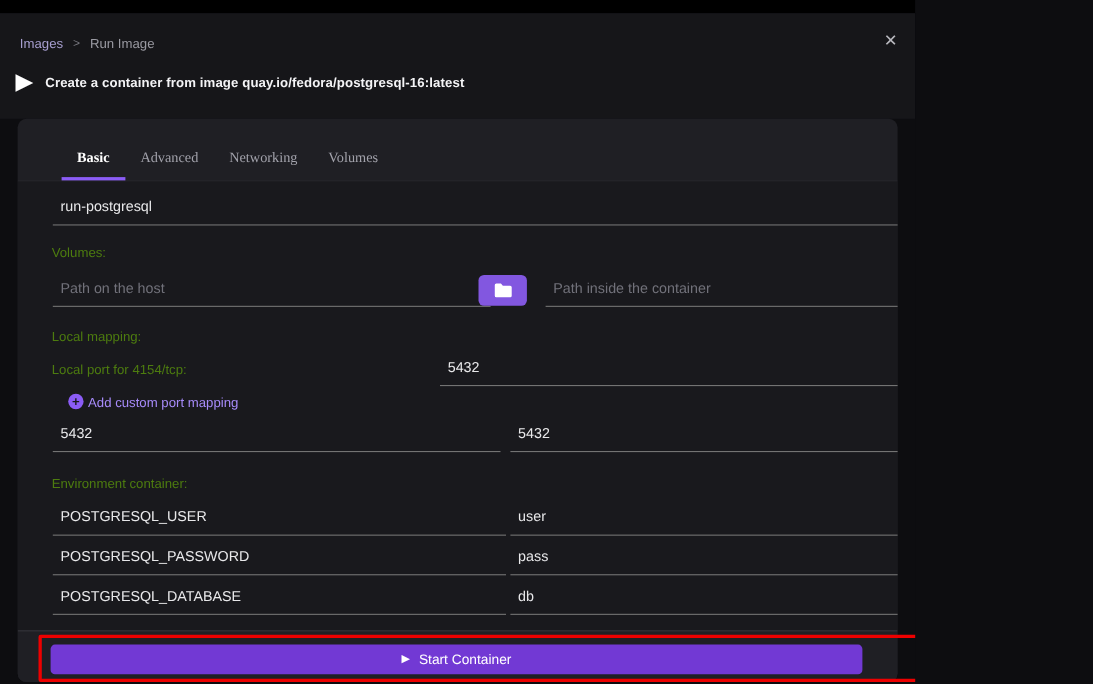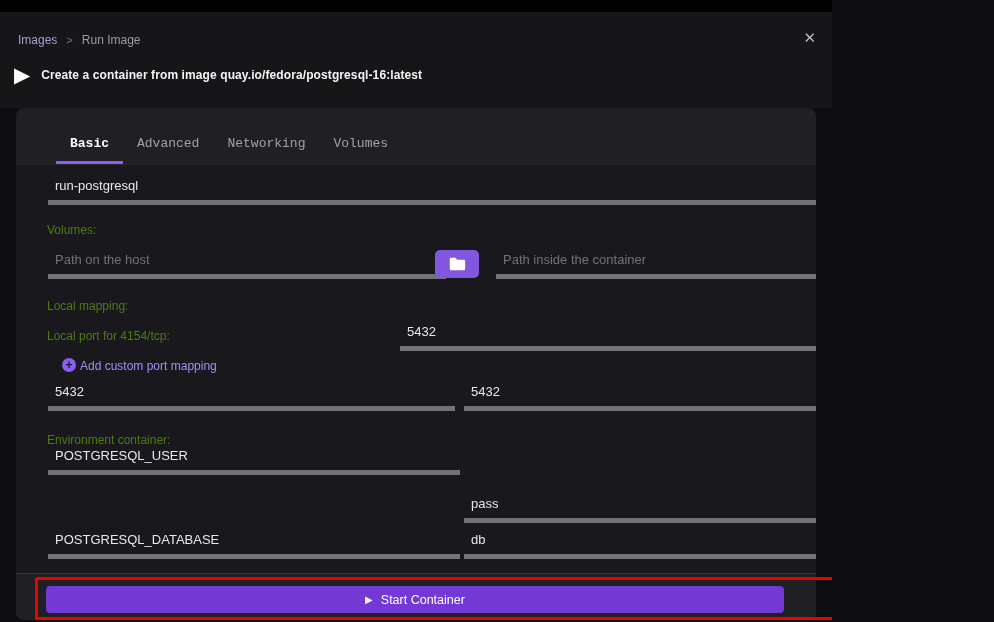--- a/index.html
+++ b/index.html
@@ -15,26 +15,26 @@
   .crumb-sep { color:#7a7a82; font-size:11px; }
   .crumb-current { color:#9a9aa2; }
   .close-btn { position:absolute; right:16px; top:18px; background:none; border:none; color:#b9b9bf; font-size:15px; cursor:pointer; line-height:1; }
   .title-row { position:absolute; left:14px; top:52px; display:flex; align-items:center; gap:11px; }
   .play-icon-lg { color:#ffffff; font-size:21px; line-height:1; }
   .page-title { color:#f4f4f6; font-size:12px; font-weight:700; letter-spacing:0.1px; }
 
   .card { position:absolute; left:16px; right:16px; top:108px; bottom:2px; background:#1f1f24; border-radius:8px; overflow:hidden; }
 
   .tabs { position:absolute; top:0; left:0; right:0; height:57px; display:flex; align-items:flex-end; padding-left:40px; border-bottom:1px solid #26262b; }
-  .tab { background:none; border:none; color:#a1a1aa; font-size:13px; padding:0 14px 13px; cursor:pointer; font-family:Liberation Mono, monospace; }
+  .tab { background:none; border:none; color:#a1a1aa; font-size:13px; padding:0 14px 13px; cursor:pointer; font-family:Liberation Serif, serif; }
   .tab.active { color:#ffffff; font-weight:700; padding-bottom:10px; border-bottom:3px solid #8b5cf6; }
 
   .content { position:absolute; top:57px; left:0; right:0; height:408px; background:#19191d; }
 
-  .fld { position:absolute; background:transparent; border:none; border-bottom:5px solid #737373; color:#e8e8ea; font-size:13px; font-family:inherit; height:30px; padding:0 0 4px 7px; outline:none; }
+  .fld { position:absolute; background:transparent; border:none; border-bottom:1px solid #737373; color:#e8e8ea; font-size:13px; font-family:inherit; height:30px; padding:0 0 4px 7px; outline:none; }
   .fld::placeholder { color:#71717a; }
 
   .lbl { position:absolute; color:#4d7c0f; font-size:12px; }
 
   .circle-btn { position:absolute; width:16px; height:16px; border-radius:50%; background:#8b5cf6; color:#19191d; border:none; font-size:14px; line-height:15px; text-align:center; font-weight:700; cursor:pointer; padding:0; }
   .circle-btn.small { width:14px; height:14px; font-size:12px; line-height:13px; }
 
   .folder-btn { position:absolute; left:419px; top:85px; width:44px; height:28px; background:#8257e0; border:none; border-radius:5px; cursor:pointer; display:flex; align-items:center; justify-content:center; }
 
   .add-link { position:absolute; left:64px; top:194px; background:none; border:none; color:#a78bfa; font-size:12px; cursor:pointer; font-family:inherit; }
@@ -104,23 +104,25 @@
 
       <button class="circle-btn small" style="left:46px; top:193px;">+</button>
       <button class="add-link">Add custom port mapping</button>
 
       <input class="fld" style="left: 32px; top: 216px; width: 407px;" value="5432">
       <input class="fld" style="left: 448px; top: 216px; width: 411px;" value="5432">
       <button class="circle-btn" style="left:868px; top:224px;">−</button>
 
       <div class="lbl" style="left:31px; top:268px;">Environment container:</div>
 
-      <input class="fld" style="left: 32px; top: 280px; width: 412px;" value="POSTGRESQL_USER">
+      <input class="fld" style="left: 32px; top: 292px; width: 412px;" value="POSTGRESQL_USER">
+      <input class="fld" style="left: 448px; top: 292px; width: 411px;" value="user">
       <button class="circle-btn" style="left:868px; top:300px;">−</button>
 
+      <input class="fld" style="left: 32px; top: 328px; width: 412px;" value="POSTGRESQL_PASSWORD">
       <input class="fld" style="left: 448px; top: 328px; width: 411px;" value="pass">
       <button class="circle-btn" style="left:868px; top:336px;">−</button>
 
       <input class="fld" style="left: 32px; top: 364px; width: 412px;" value="POSTGRESQL_DATABASE">
       <input class="fld" style="left: 448px; top: 364px; width: 411px;" value="db">
       <button class="circle-btn" style="left:868px; top:372px;">+</button>
 
       <div class="scrollbar">
         <div class="scroll-arrow">▲</div>
         <div class="scroll-thumb"></div>

